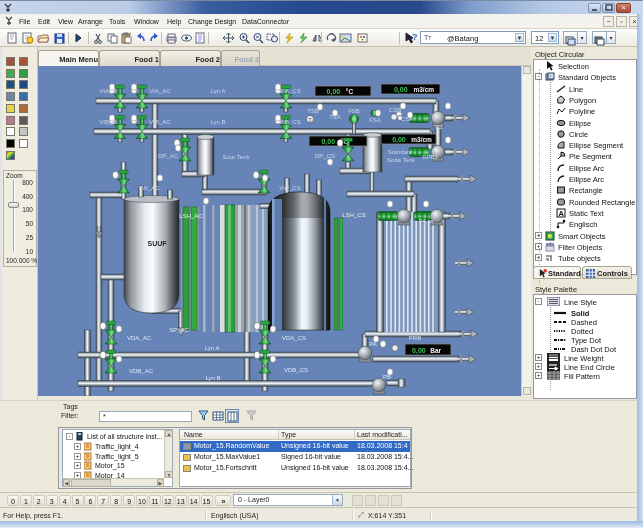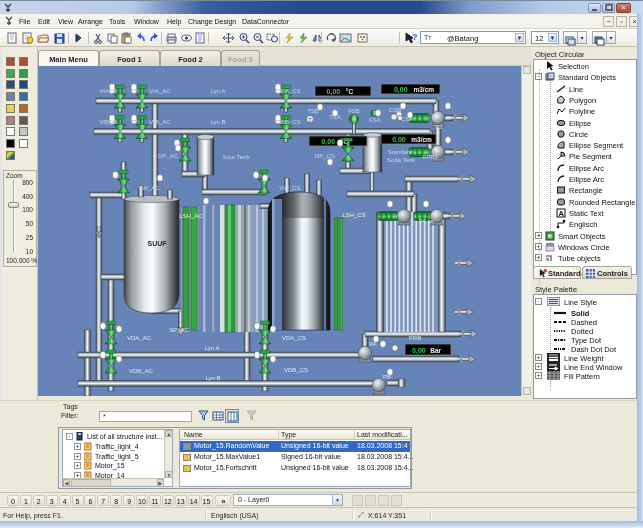--- a/index.html
+++ b/index.html
@@ -32,21 +32,21 @@
 .combo .arr { position:absolute; right:1px; top:1px; bottom:1px; width:9px; background:linear-gradient(#f4f8fc,#cdd9ea); border:1px solid #9db9d9; font-size:6px; color:#345; text-align:center; line-height:8px; }
 
 
 #leftpanel { left:0; top:47px; width:38px; height:353px; background:#eeebdf; border-right:1px solid #c8c4b4; border-left:2px solid #dfe4ea; }
 .sw { position:absolute; width:9px; height:9px; border:1px solid #7a7668; }
 #zoombox { position:absolute; left:1px; top:123px; width:34px; height:97px; border:1px solid #b4b0a0; background:#f0ede1; font-size:6.5px; color:#222; }
 .zlab { position:absolute; right:3px; }
 
 
 #tabbar { left:38px; top:47px; width:493px; height:19px; background:#e6e3d4; border-bottom:1px solid #c8c4b4; }
-.tab { position:absolute; top:3px; height:16px; font-size:7.5px; font-weight:bold; color:#222; text-align:center; border:1px solid #a8a494; border-bottom:none; border-radius:3px 3px 0 0; background:linear-gradient(#f2f0e8,#dddacb); }
+.tab { position:absolute; top:3px; height:16px; font-size:7.5px; font-weight:bold; color:#222; text-align:right; border:1px solid #a8a494; border-bottom:none; border-radius:3px 3px 0 0; background:linear-gradient(#f2f0e8,#dddacb); }
 .tab .tt { margin-top:4px; }
 .tab.active { background:#f6f5f0; }
 .tab.disabled { color:#9aa4b4; background:linear-gradient(#e8e5d8,#d8d5c6); }
 
 
 #canvas { left:38px; top:66px; width:483px; height:330px; background:#6886b6; }
 #cscroll { left:521px; top:66px; width:10px; height:330px; background:#f2f1ec; border-left:1px solid #c8c4b4; }
 #cscroll .sb { position:absolute; left:1px; width:8px; height:8px; background:#e8e6de; border:1px solid #b8b4a8; }
 
 
@@ -695,21 +695,21 @@
           <circle cx="5" cy="5" r="2" fill="#ff0"></circle>
         </svg></span>
       <span style="position:absolute;left:27px;top:2px">Smart Objects</span>
     </div>
 <div class="trow" style="top:193.80000000000004px;left:0px;height:11px">
       <span style="position:absolute;left:4px;top:2px;width:7px;height:7px;border:1px solid #888;background:#fff;font-size:6px;line-height:5px;text-align:center">+</span>
       <span style="position:absolute;left:14px;top:1px"><svg width="10" height="10" viewBox="0 0 10 10">
           <rect x="1" y="1" width="8" height="3" fill="#88a"></rect>
           <rect x="1" y="4" width="8" height="5" fill="#dde" stroke="#88a"></rect>
         </svg></span>
-      <span style="position:absolute;left:27px;top:2px">Windows Circle</span>
+      <span style="position:absolute;left:27px;top:2px">Filter Objects</span>
     </div>
 <div class="trow" style="top:205.10000000000005px;left:0px;height:11px">
       <span style="position:absolute;left:4px;top:2px;width:7px;height:7px;border:1px solid #888;background:#fff;font-size:6px;line-height:5px;text-align:center">+</span>
       <span style="position:absolute;left:14px;top:1px"><svg width="10" height="10" viewBox="0 0 10 10">
           <path d="M1 3 h5 v5 M1 6 h2 v2" stroke="#777" stroke-width="1.6" fill="none"></path>
         </svg></span>
       <span style="position:absolute;left:27px;top:2px">Tube objects</span>
     </div>
 <div style="position:absolute;left:19px;top:28px;width:1px;height:170px;border-left:1px dotted #9a96a0"></div>
 <div style="position:absolute;left:8px;top:22px;width:1px;height:216px;border-left:1px dotted #b4b0a4"></div>
@@ -778,21 +778,21 @@
         </svg></span>
       <span style="position:absolute;left:33px;top:2px">Line Weight</span>
     </div>
 <div class="trow" style="top:313.5px">
       <span style="position:absolute;left:4px;top:2px;width:7px;height:7px;border:1px solid #888;background:#fff;font-size:6px;line-height:5px;text-align:center">+</span>
       <span style="position:absolute;left:16px;top:1px"><svg width="13" height="9">
           <rect x="0" y="0" width="13" height="9" fill="#222"></rect>
           <path d="M2 3h8" stroke="#fff" stroke-width="1.2"></path>
           <path d="M2 6.5h6 l0 0 M8 5 l3 1.5 l-3 1.5z" stroke="#fff" fill="#fff" stroke-width="1"></path>
         </svg></span>
-      <span style="position:absolute;left:33px;top:2px">Line End Window</span>
+      <span style="position:absolute;left:33px;top:2px">Line End Circle</span>
     </div>
 <div class="trow" style="top:322.5px">
       <span style="position:absolute;left:4px;top:2px;width:7px;height:7px;border:1px solid #888;background:#fff;font-size:6px;line-height:5px;text-align:center">+</span>
       <span style="position:absolute;left:16px;top:1px"><svg width="13" height="9">
           <rect x="0" y="0" width="13" height="9" fill="#555"></rect>
           <path d="M0 2h13M0 5h13M0 8h13M3 0v9M7 0v9M11 0v9" stroke="#ccc" stroke-width="0.6"></path>
         </svg></span>
       <span style="position:absolute;left:33px;top:2px">Fill Pattern</span>
     </div>
 </div>

